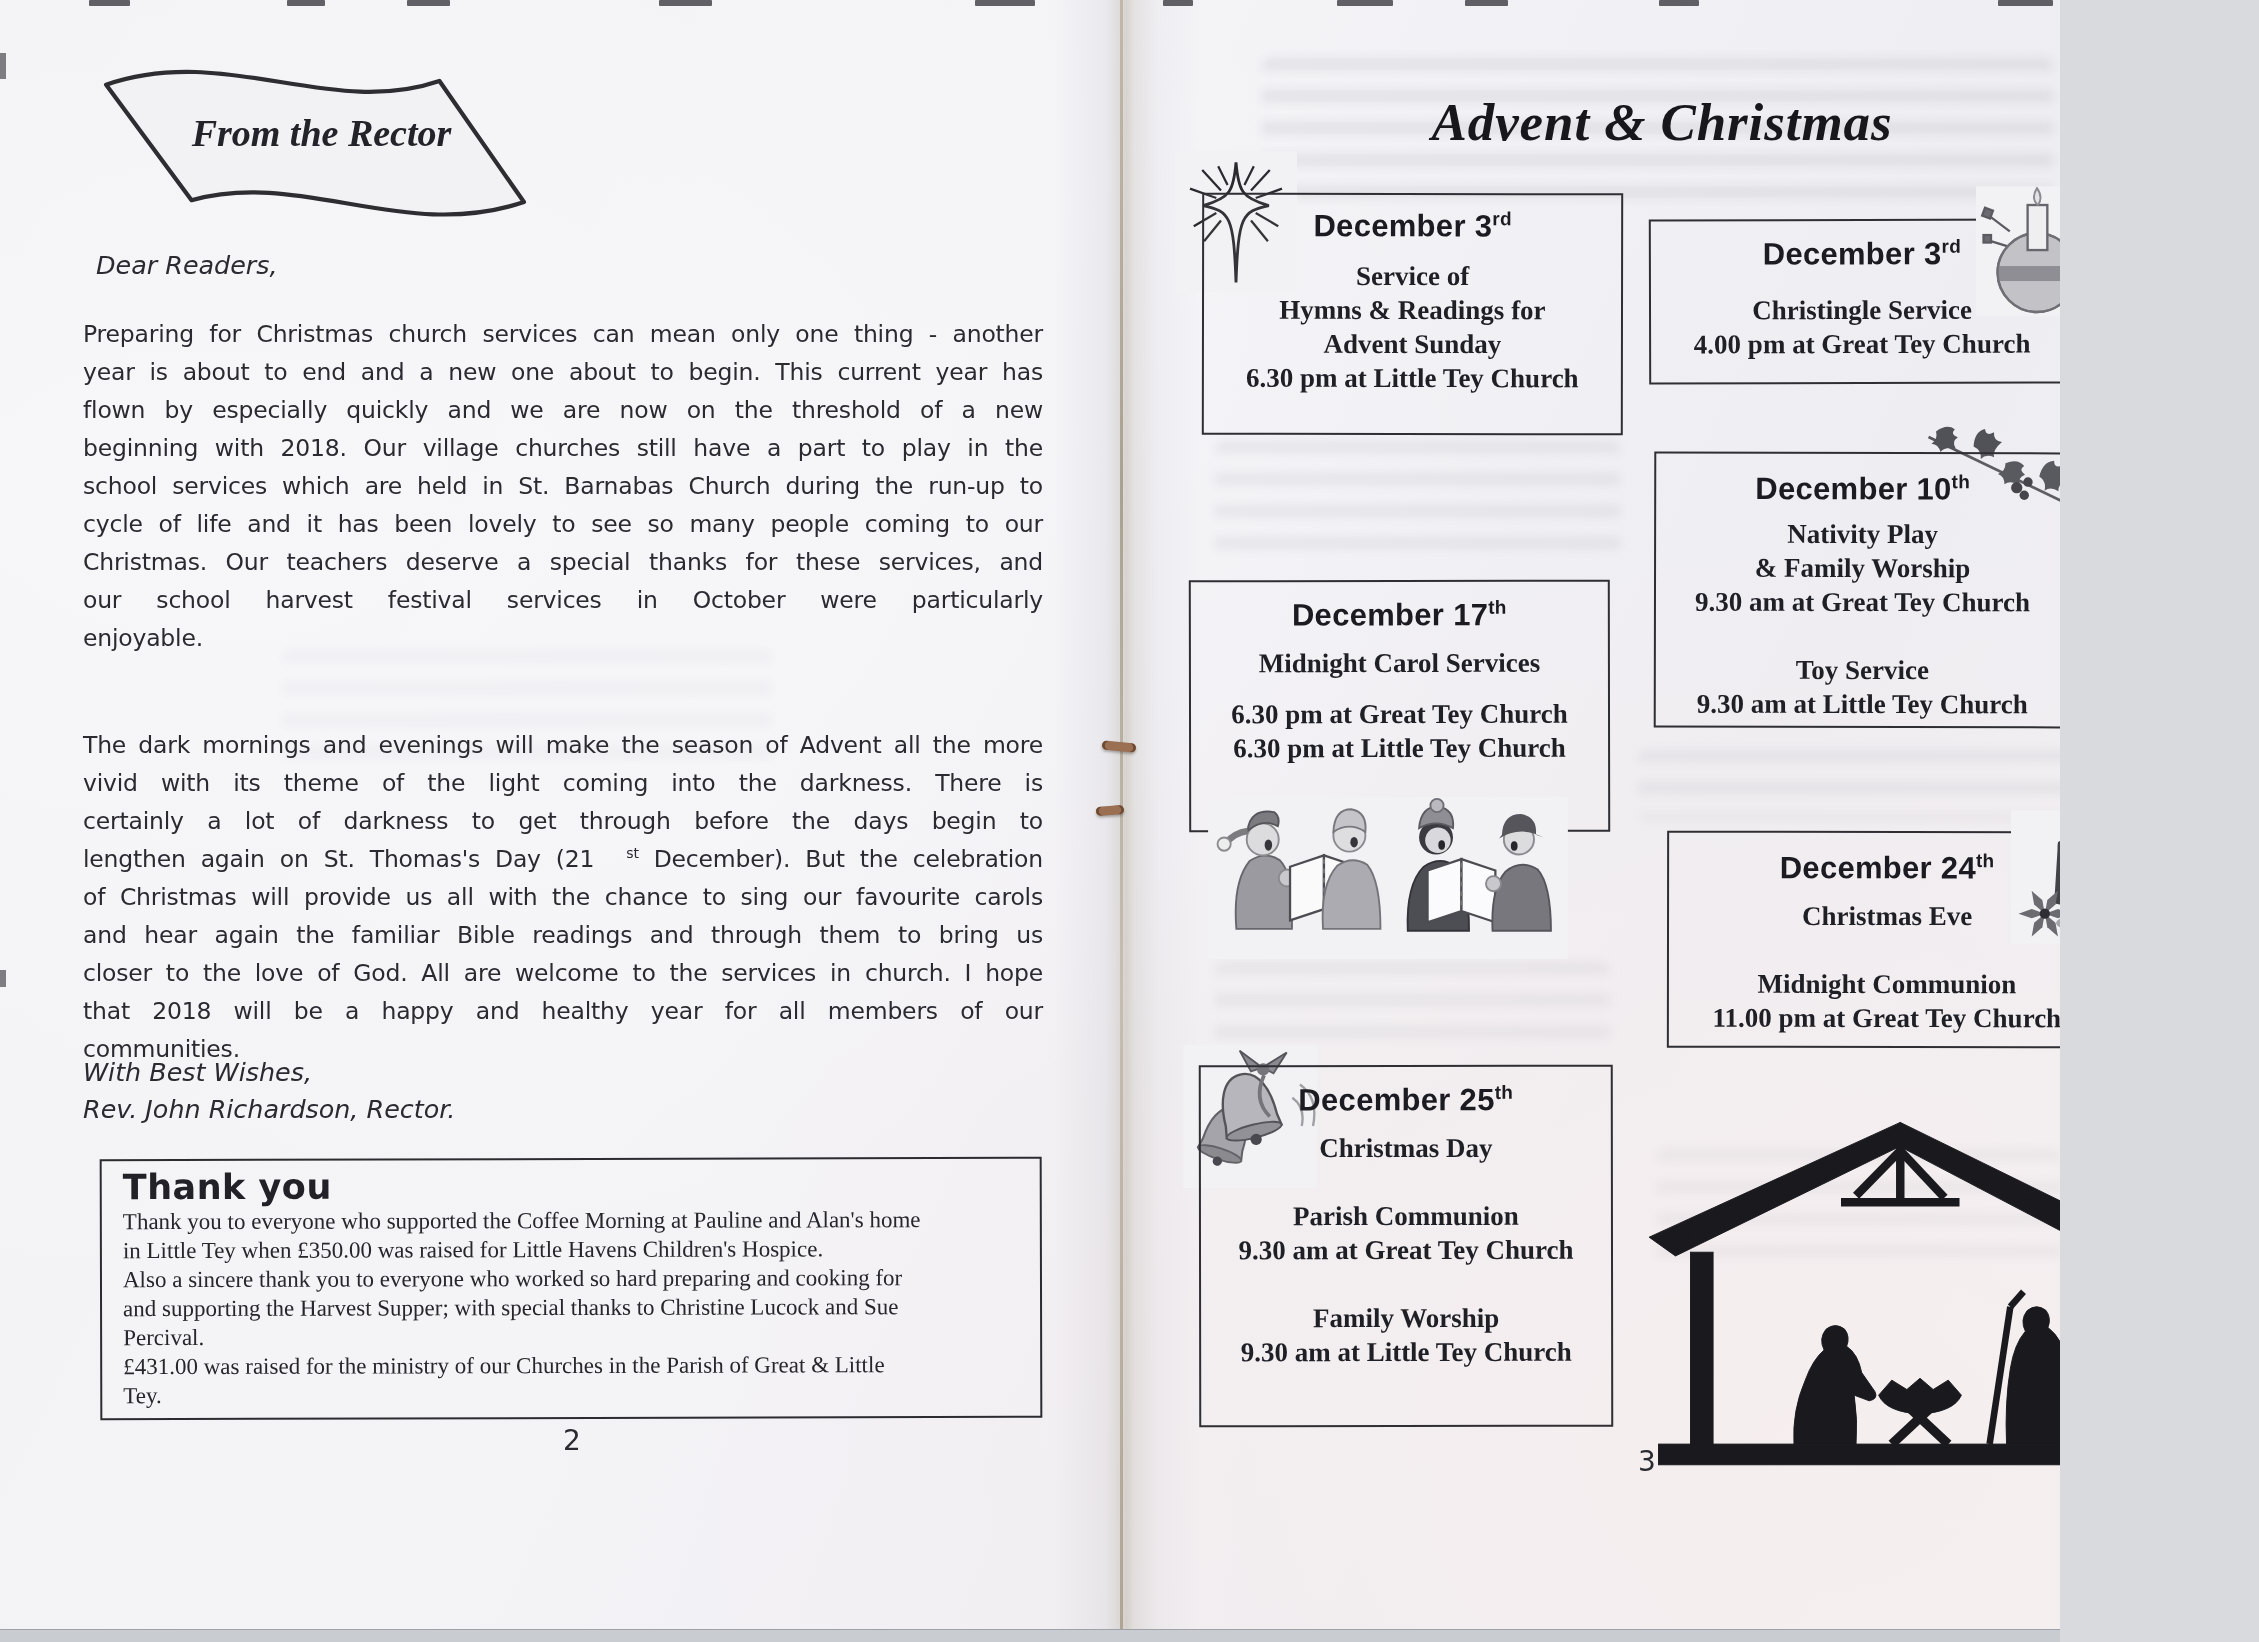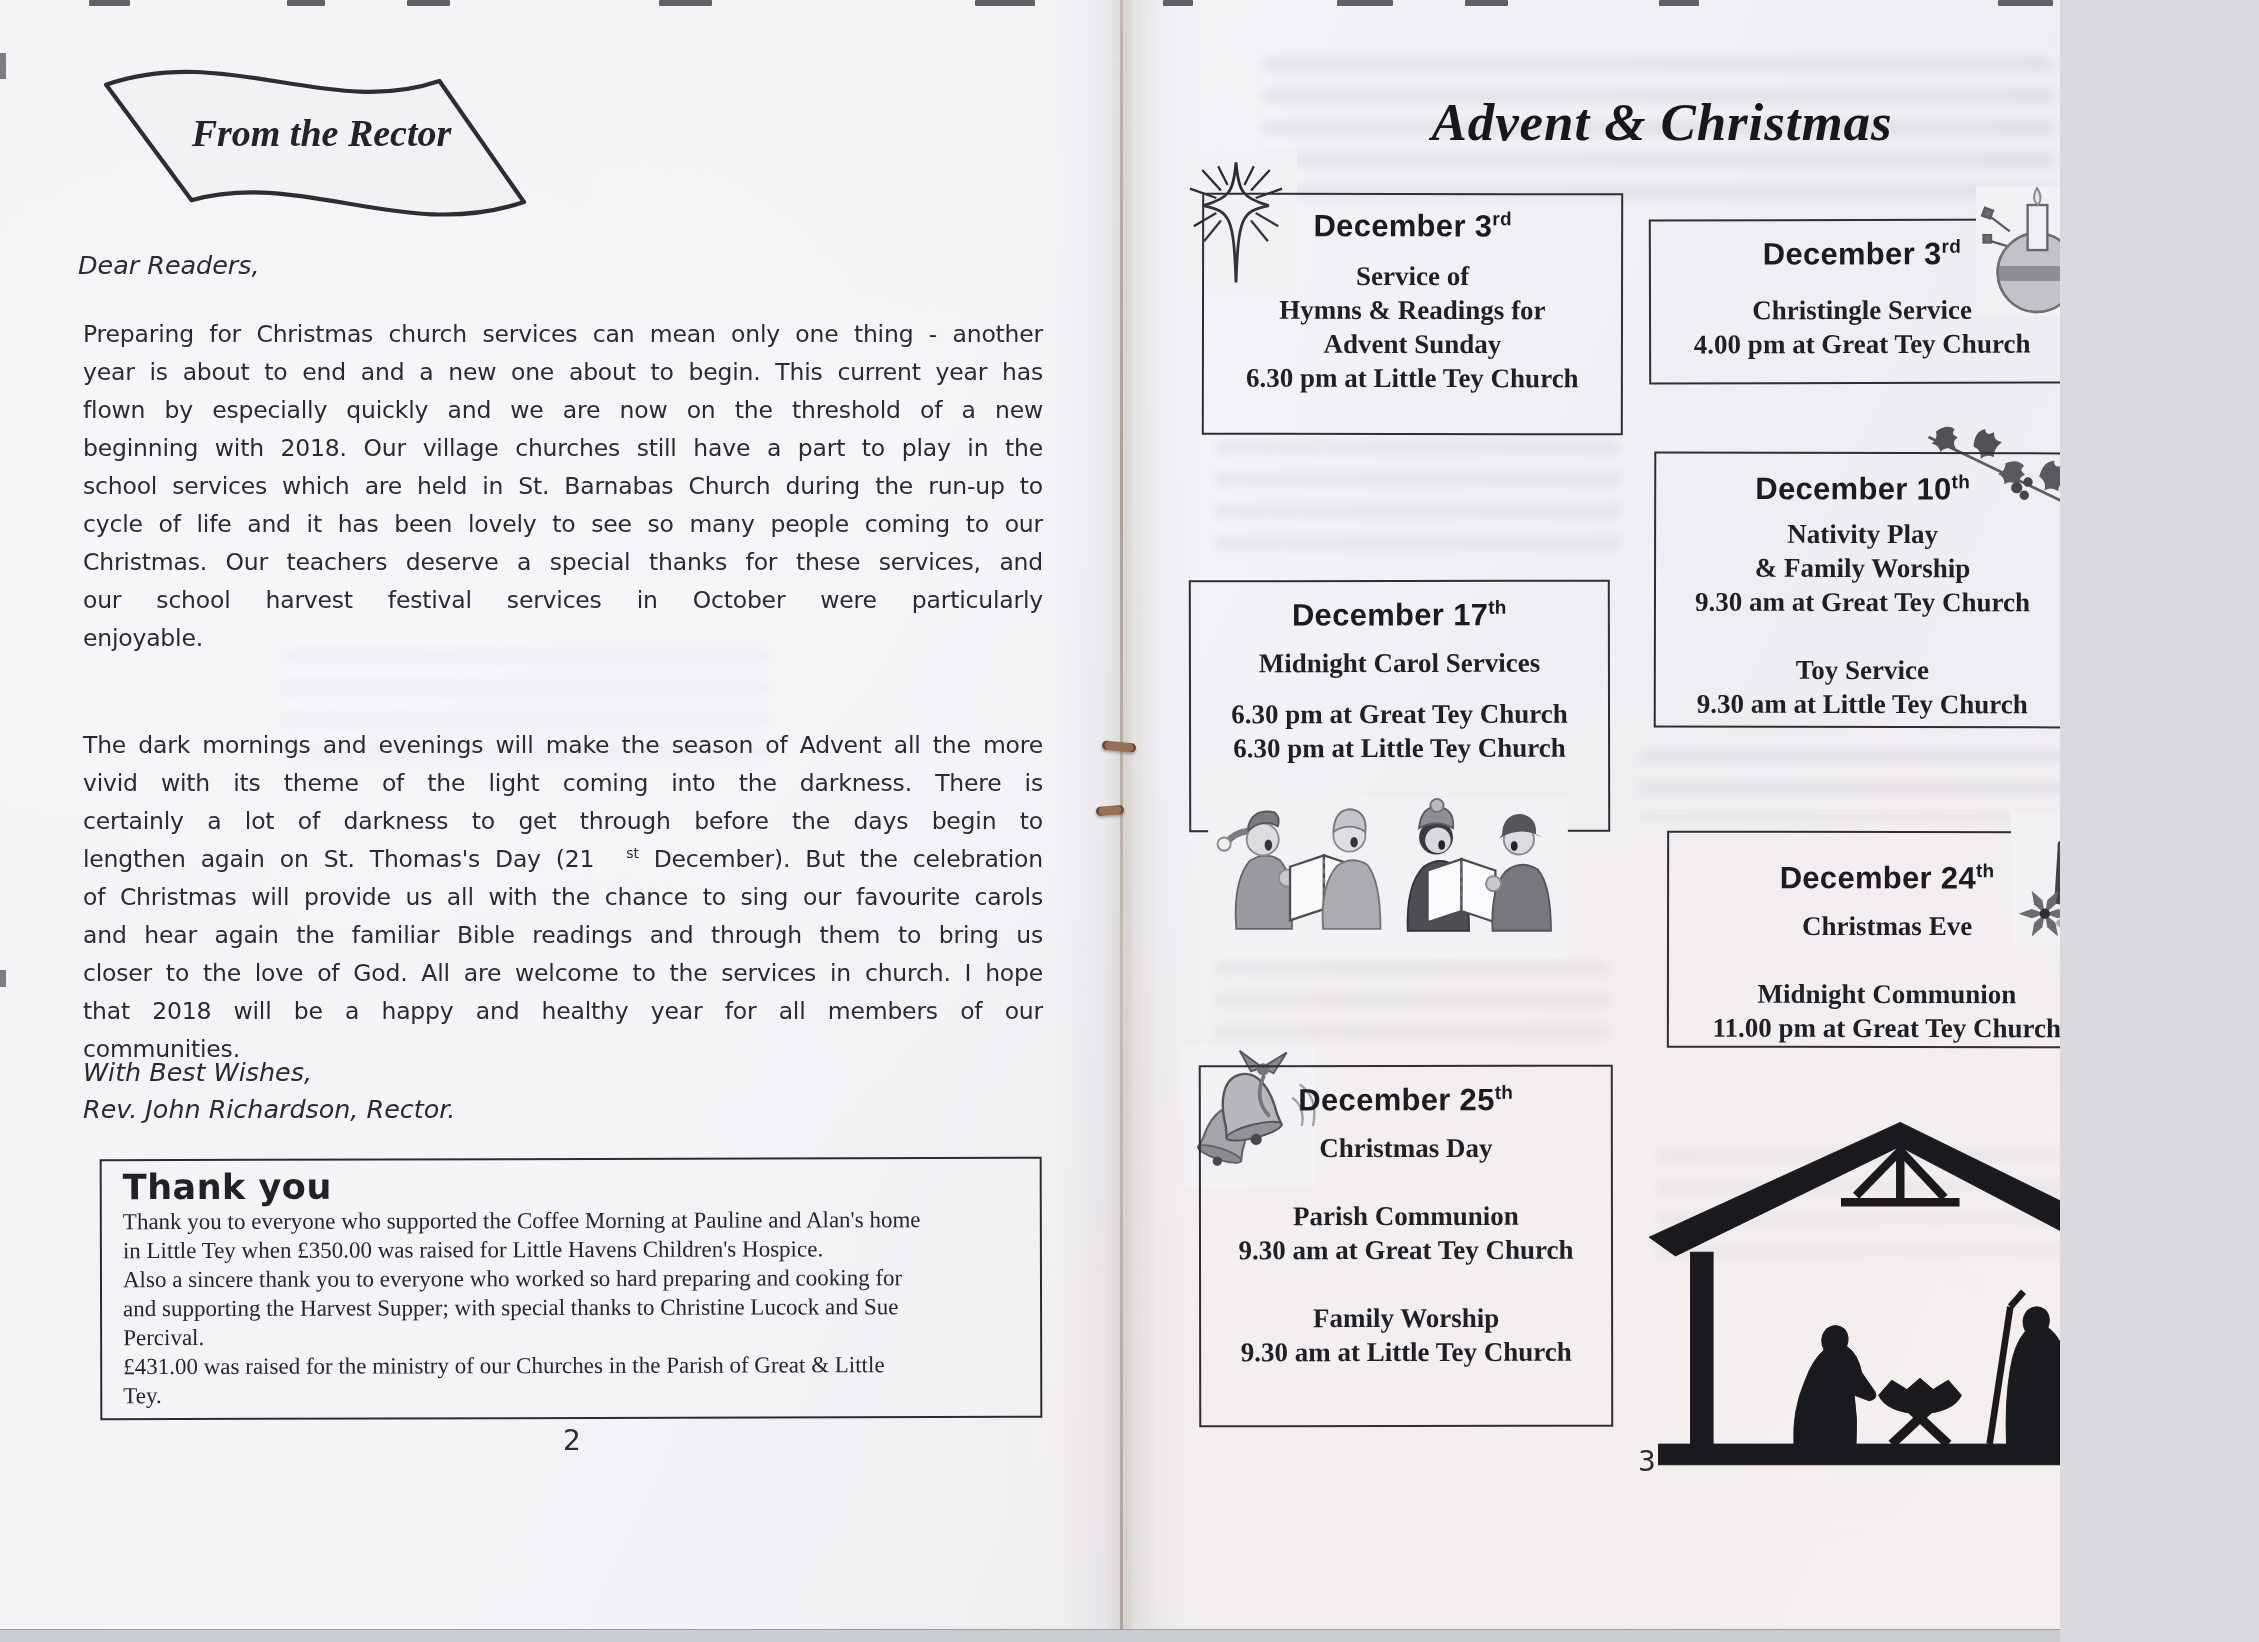--- a/index.html
+++ b/index.html
@@ -75,21 +75,21 @@
   <div class="bleed" style="left:282px;top:650px;width:490px;height:113px;opacity:.3;"></div>
   <div class="bleed" style="left:1657px;top:1149px;width:405px;height:113px;opacity:.4;"></div>
 
   <div>
 
     <svg class="abs" style="left:94px;top:49px;" width="443" height="169" viewBox="0 0 470 180">
       <path d="M12,38 C140,-6 250,74 367,34 L457,163 C330,206 220,128 103,161 Z" fill="#f2f1f4" stroke="#2d2d32" stroke-width="4.5" stroke-linejoin="round"></path>
     </svg>
     <div class="abs banner-text">From the Rector</div>
 
-    <div class="abs handnote" style="left:78px;top:250px;">Dear Readers,</div>
+    <div class="abs handnote" style="left:96px;top:250px;">Dear Readers,</div>
 
     <div class="abs letter lblock" style="top:315px;">
       <div class="lline">Preparing for Christmas church services can mean only one thing - another</div>
       <div class="lline">year is about to end and a new one about to begin.  This current year has</div>
       <div class="lline">flown by especially quickly and we are now on the threshold of a new</div>
       <div class="lline">beginning with 2018.  Our village churches still have a part to play in the</div>
       <div class="lline">school services which are held in St. Barnabas Church during the run-up to</div>
       <div class="lline">cycle of life and it has been lovely to see so many people coming to our</div>
       <div class="lline">Christmas.  Our teachers deserve a special thanks for these services, and</div>
       <div class="lline">our school harvest festival services in October were particularly</div>
@@ -247,21 +247,21 @@
       <path d="M269,66 L305,78 L305,133 L269,121 Z" fill="#fbfbfd" stroke="#4c4c52" stroke-width="2.4"></path>
       <line x1="269" y1="70" x2="269" y2="118" stroke="#777" stroke-width="2" stroke-dasharray="5 5"></line>
 
       <path d="M302,142 Q300,97 316,79 Q332,66 350,77 Q364,93 364,142 Z" fill="#77777d" stroke="#55555b" stroke-width="2"></path>
       <circle cx="330" cy="45" r="16" fill="#dcdcdf" stroke="#8a8a8f" stroke-width="2"></circle>
       <path d="M312,40 Q313,18 332,18 Q350,21 348,40 L356,43 Q332,30 309,44 Z" fill="#55555b"></path>
       <ellipse cx="325" cy="52" rx="3.6" ry="5" fill="#26262c"></ellipse>
       <circle cx="303" cy="92" r="8" fill="#c9c9cd" stroke="#8a8a8f" stroke-width="2"></circle>
     </svg>
 
-    <div class="evbox" style="left:1667px;top:831px;width:440px;height:217px;padding-top:27px;--hm:13px;transform:rotate(.08deg);">
+    <div class="evbox" style="left:1667px;top:831px;width:440px;height:217px;padding-top:17px;--hm:13px;transform:rotate(.08deg);">
       <div class="date"><span>December 24</span><sup>th</sup></div>
       <div class="evline">Christmas Eve</div>
       <div class="evline"></div>
       <div class="evline">Midnight Communion</div>
       <div class="evline">11.00 pm at Great Tey Church</div>
     </div>
 
     <svg class="abs" style="left:2011px;top:810px;" width="124" height="134" viewBox="0 0 132 142">
       <rect x="0" y="0" width="132" height="142" fill="#f2f1f4"></rect>
       <path d="M64,2 Q73,14 66,27 Q57,19 64,2 Z" fill="#f6f6f8" stroke="#77777d" stroke-width="2.2"></path>

